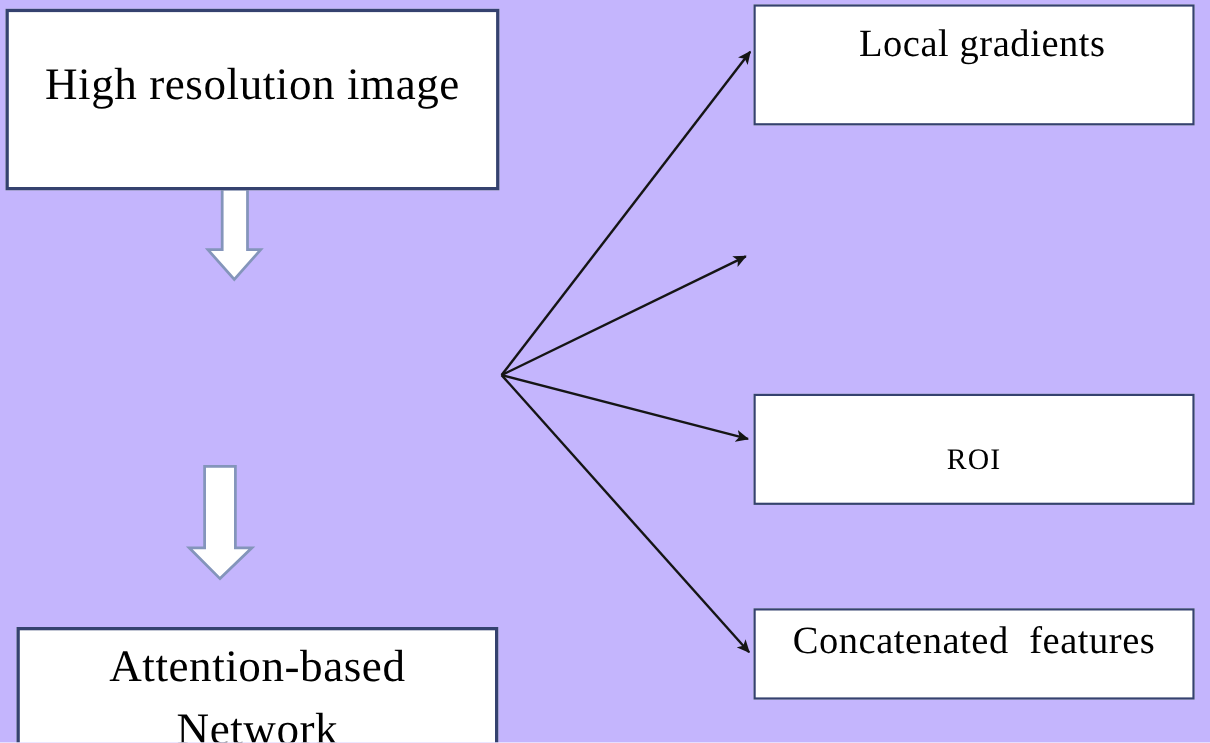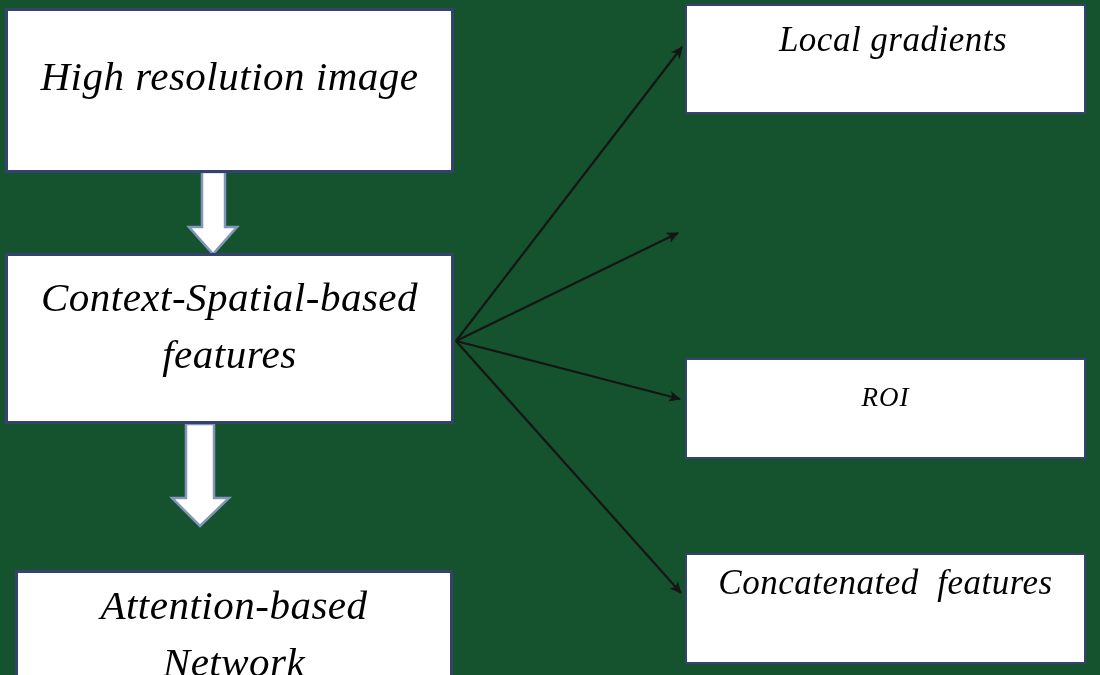--- a/index.html
+++ b/index.html
@@ -4,25 +4,24 @@
 <style>
   html, body {
     margin: 0;
     padding: 0;
     background: #ffffff;
   }
   #canvas {
     position: relative;
     width: 1100px;
     height: 675px;
-    background: #14532d;
+    background: #c4b5fd;
     font-family: "Liberation Serif", "DejaVu Serif", serif;
     color: #000000;
     overflow: hidden;
-    font-style: italic;
   }
   #arrow-layer {
     position: absolute;
     left: 0; top: 0;
     width: 1100px;
     height: 675px;
   }
   .node {
     position: absolute;
     background: #ffffff;
@@ -51,24 +50,24 @@
   #node-attention-network       { left: 15px;  top: 542px; width: 438px; height: 180px; margin-top: 28px; }
   #node-attention-network .node-label { font-size: 41px; padding-top: 4px; }
 
   
   #node-local-gradients      { left: 685px; top: 4px;   width: 401px; height: 110px; padding-left: 15px; }
   #node-local-gradients .node-label { font-size: 35px; padding-top: 10px; }
 
   #node-reference-clusters   { left: 685px; top: 182px; width: 401px; height: 92px; }
   #node-reference-clusters .node-label { font-size: 35px; padding-top: 6px; }
 
-  #node-roi                  { left: 685px; top: 358px; width: 401px; height: 101px; }
+  #node-roi                  { left: 685px; top: 358px; width: 401px; height: 101px; align-items: center; }
   #node-roi .node-label { font-size: 27px; padding-top: 19px; letter-spacing: 1px; }
 
-  #node-concatenated-features{ left: 685px; top: 553px; width: 401px; height: 111px; }
+  #node-concatenated-features{ left: 685px; top: 553px; width: 401px; height: 83px; }
   #node-concatenated-features .node-label { font-size: 35px; padding-top: 4px; }
 </style>
 </head>
 <body>
 
 <div id="canvas">
 
   <svg id="arrow-layer" viewBox="0 0 1100 675" xmlns="http://www.w3.org/2000/svg">
     <defs>
       <marker id="ah" markerWidth="13" markerHeight="11" refX="11" refY="5.5" orient="auto" markerUnits="userSpaceOnUse">
@@ -83,24 +82,20 @@
 
     <polygon points="202,172 225,172 225,227 237,227 213,254 189,227 202,227" fill="#ffffff" stroke="#8495bb" stroke-width="2.5" stroke-linejoin="miter"></polygon>
 
     <polygon points="186,424 214,424 214,498 229,498 200,526 172,498 186,498" fill="#ffffff" stroke="#8495bb" stroke-width="2.5" stroke-linejoin="miter"></polygon>
   </svg>
 
   <div class="node" id="node-high-resolution-image">
     <span class="node-label">High resolution image</span>
   </div>
 
-  <div class="node" id="node-context-spatial-features">
-    <span class="node-label">Context-Spatial-based
-features</span>
-  </div>
 
   <div class="node" id="node-attention-network">
     <span class="node-label">Attention-based
 Network</span>
   </div>
 
   <div class="node thin-border" id="node-local-gradients">
     <span class="node-label">Local gradients</span>
   </div>
 

